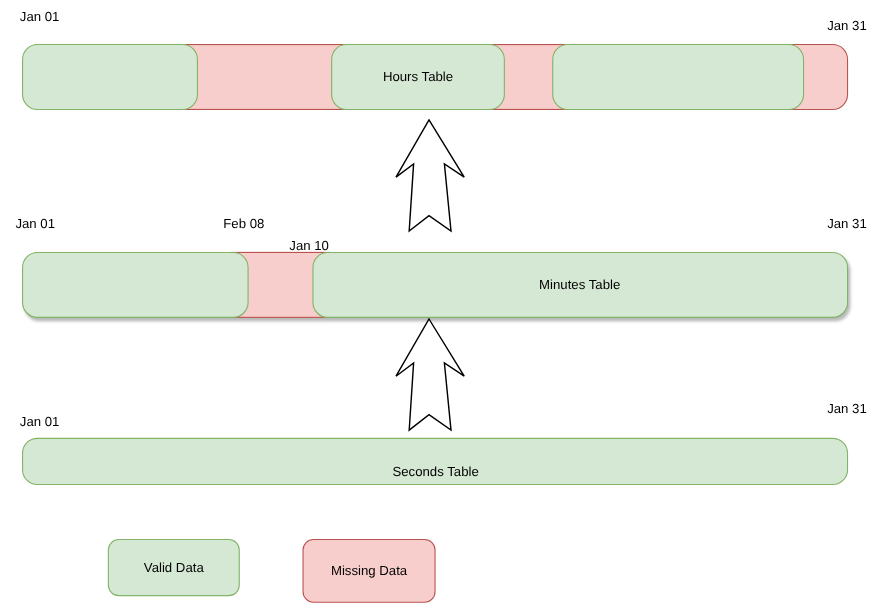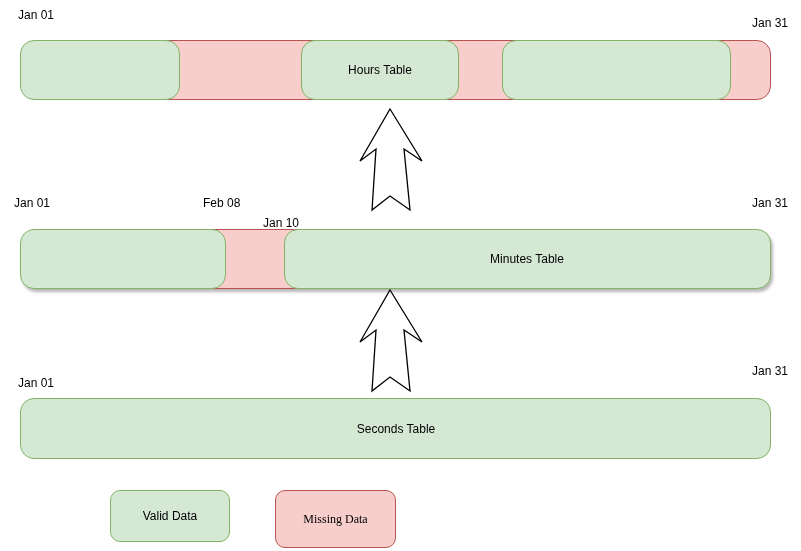--- a/index.html
+++ b/index.html
@@ -21,21 +21,21 @@
   .date-label {
     position:absolute; font-size:12px; line-height:14px; white-space:nowrap;
   }
   .arrow-svg { position:absolute; z-index:4; }
   .legend-box {
     position:absolute; border:1px solid; border-radius:10px;
     display:flex; align-items:center; justify-content:center;
     font-size:12px;
   }
   .legend-box.valid   { background:var(--valid-fill); border-color:var(--valid-border); }
-  .legend-box.missing { background:var(--missing-fill); border-color:var(--missing-border);font-family:Liberation Serif, serif; }
+  .legend-box.missing { background:var(--missing-fill); border-color:var(--missing-border); }
 </style>
 </head>
 <body>
 
 <div id="canvas">
   <div id="timelines">
       <div class="bar" style="left: 20px; top: 40px; width: 751px; height: 60px;">
         <div class="seg valid" style="left: 0px; width: 160px;"></div>
         <div class="seg missing" style="border-radius: 0px; left: 144px; width: 153px;"></div>
         <div class="seg valid" style="left: 281px; width: 158px;"></div>
@@ -49,30 +49,30 @@
       <div class="bar shadow" style="left: 20px; top: 229px; width: 642px; height: 60px;">
         <div class="seg valid" style="left: 0px; width: 206px;"></div>
         <div class="seg missing" style="border-radius: 0px; left: 190px; width: 90px;"></div>
         <div class="seg valid" style="left: 264px; width: 487px;"></div>
         <div class="bar-title" style="left: 507px; top: 30px;">Minutes Table</div>
       </div>
       <div class="date-label" style="left: 14px; top: 196px;">Jan 01</div>
       <div class="date-label" style="left: 203px; top: 196px;">Feb 08</div>
       <div class="date-label" style="left: 263px; top: 196px; margin-top: 20px;">Jan 10</div>
       <div class="date-label" style="right: 13px; top: 196px;">Jan 31</div>
-      <div class="bar" style="left: 20px; top: 398px; width: 751px; height: 61px;">
+      <div class="bar" style="left: 20px; top: 398px; width: 751px; height: 43px;">
         <div class="seg valid" style="left: 0px; width: 751px;"></div>
         <div class="bar-title" style="left: 376px; top: 30.5px;">Seconds Table</div>
       </div>
       <div class="date-label" style="left: 18px; top: 376px;">Jan 01</div>
       <div class="date-label" style="right: 13px; top: 364px;">Jan 31</div>
     </div>
   <div id="arrows">
       <svg class="arrow-svg" width="66" height="104" viewBox="0 0 66 104" style="left: 358px; top: 108px;">
         <polygon points="32,1 64,53 46,41 52,102 32,88 14,102 18,41 2,53" fill="#ffffff" stroke="#000000" stroke-width="1.3" stroke-linejoin="miter"></polygon>
       </svg>
       <svg class="arrow-svg" width="66" height="104" viewBox="0 0 66 104" style="left: 358px; top: 289px;">
         <polygon points="32,1 64,53 46,41 52,102 32,88 14,102 18,41 2,53" fill="#ffffff" stroke="#000000" stroke-width="1.3" stroke-linejoin="miter"></polygon>
       </svg>
     </div>
-  <div class="legend-box valid" style="left:110px; top:490px; width:120px; height:52px;">Valid Data</div>
+  <div class="legend-box valid" style="left:98px; top:490px; width:120px; height:52px;">Valid Data</div>
   <div class="legend-box missing" style="left:275px; top:490px; width:121px; height:58px;">Missing Data</div>
 </div>
 
 </body></html>

